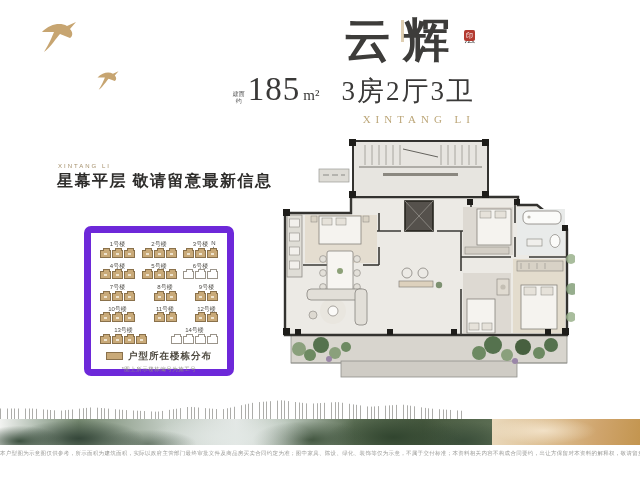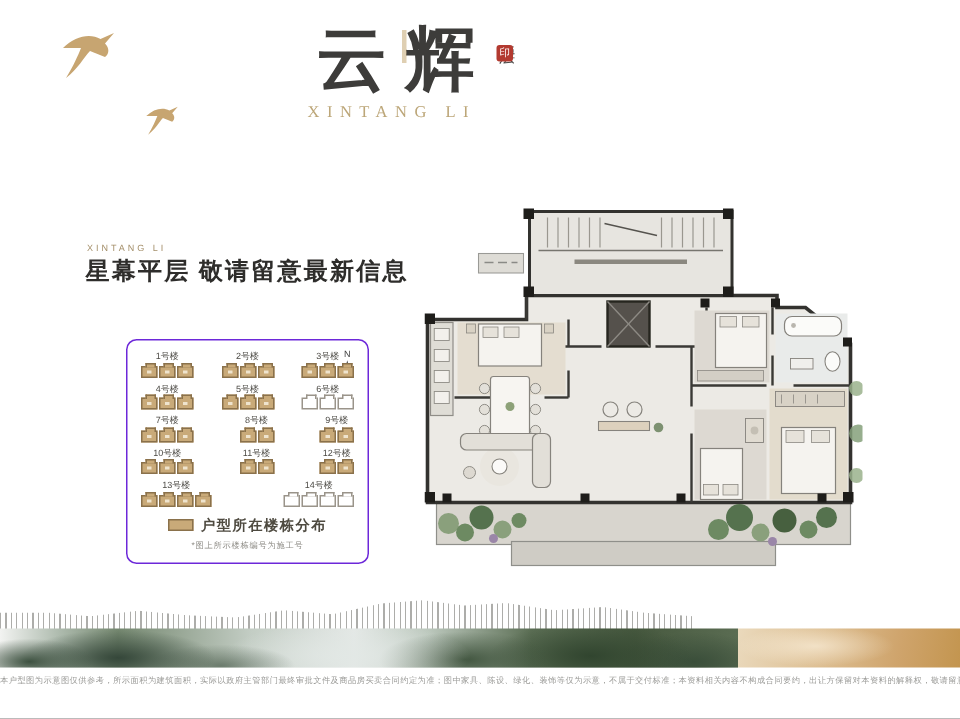--- a/index.html
+++ b/index.html
@@ -6,21 +6,21 @@
   #page{position:relative;width:640px;height:479px;background:#ffffff;overflow:hidden;
         font-family:"Liberation Serif","DejaVu Serif",serif;margin:0 auto;}
 
   
   .swallow{position:absolute;}
   .swallow svg{display:block;}
   #swallow-big{left:40px;top:20px;}
   #swallow-small{left:96px;top:70px;}
 
   #header-center{position:absolute;left:205px;top:16px;width:270px;
-                 display:flex;flex-direction:column;align-items:flex-start;}
+                 display:flex;flex-direction:column;align-items:flex-end;}
   .title-row{display:flex;align-items:flex-start;}
   .main-title{font-size:47px;font-weight:bold;color:#3d3c3a;letter-spacing:12px;
               line-height:1.05;position:relative;padding-left:6px;}
   .gold-divider{position:absolute;left:63px;top:4px;width:3px;height:22px;background:#c5a873;opacity:.55;}
   .title-side{display:flex;flex-direction:column;align-items:center;margin-left:2px;margin-top:6px;}
   .title-vertical{writing-mode:vertical-rl;font-size:11px;color:#4a4947;letter-spacing:2px;line-height:1;}
   .seal{margin-top:4px;width:11px;height:11px;background:#b33a30;border-radius:2px;color:#fff;
         font-size:7px;line-height:11px;text-align:center;font-family:"Liberation Sans",sans-serif;}
   .specs-row{display:flex;align-items:baseline;margin-top:6px;}
   .area-prefix{display:flex;flex-direction:column;align-items:center;font-size:6px;color:#555;
@@ -30,21 +30,21 @@
   .rooms{font-size:27px;color:#3a3938;letter-spacing:2px;margin-left:22px;}
   .brand{margin-top:4px;font-size:11px;color:#bca678;letter-spacing:5px;}
 
   
   .eyebrow{position:absolute;left:58px;top:163px;font-size:6px;color:#a5906b;letter-spacing:2px;
            font-family:"Liberation Sans",sans-serif;}
   .headline{position:absolute;left:57px;top:171px;font-size:16px;font-weight:bold;color:#2e2d2b;
             letter-spacing:1.5px;}
 
   
-  #sitemap{position:absolute;left:84px;top:226px;width:162px;height:150px;border:1px solid #6d28d9;
+  #sitemap{position:absolute;left:84px;top:226px;width:150px;height:150px;border:7px solid #6d28d9;
            border-radius:7px;background:#fff;box-sizing:border-box;padding:8px 7px 3px 7px;}
   #sitemap-rows{display:flex;flex-direction:column;gap:5px;}
   .map-row{display:flex;justify-content:space-between;align-items:flex-end;padding:0 2px;}
   .bldg-group{display:flex;flex-direction:column;align-items:center;}
   .bldg-label{font-size:6px;color:#4c4a45;font-family:"Liberation Sans",sans-serif;line-height:1.1;}
   .bldg-units{display:flex;gap:1px;margin-top:2px;}
   .unit{position:relative;width:11px;height:8px;border:1px solid currentColor;box-sizing:border-box;display:inline-block;}
   .unit::before{content:"";position:absolute;top:-3px;left:2px;width:5px;height:2px;
                 background:inherit;border:1px solid currentColor;border-bottom:none;}
   .unit.hl{background:#c9aa79;color:#8a714b;}
@@ -104,20 +104,29 @@
     <div class="title-row">
       <div class="main-title">
         <span class="gold-divider"></span>
         <span>云辉</span>
       </div>
       <div class="title-side">
         <span class="title-vertical">平层</span>
         <span class="seal">印</span>
       </div>
     </div>
+    <div class="specs-row">
+      <span class="area-prefix">
+        <span>建面</span>
+        <span>约</span>
+      </span>
+      <span class="area-num">185</span>
+      <span class="area-unit">m²</span>
+      <span class="rooms">3房2厅3卫</span>
+    </div>
     <div class="brand">XINTANG LI</div>
   </div>
 
   <div class="eyebrow">XINTANG LI</div>
   <div class="headline">星幕平层 敬请留意最新信息</div>
 
   <div id="sitemap">
     <div id="compass">
       <span class="n">N</span>
       <svg width="9" height="13" viewBox="0 0 10 14">

